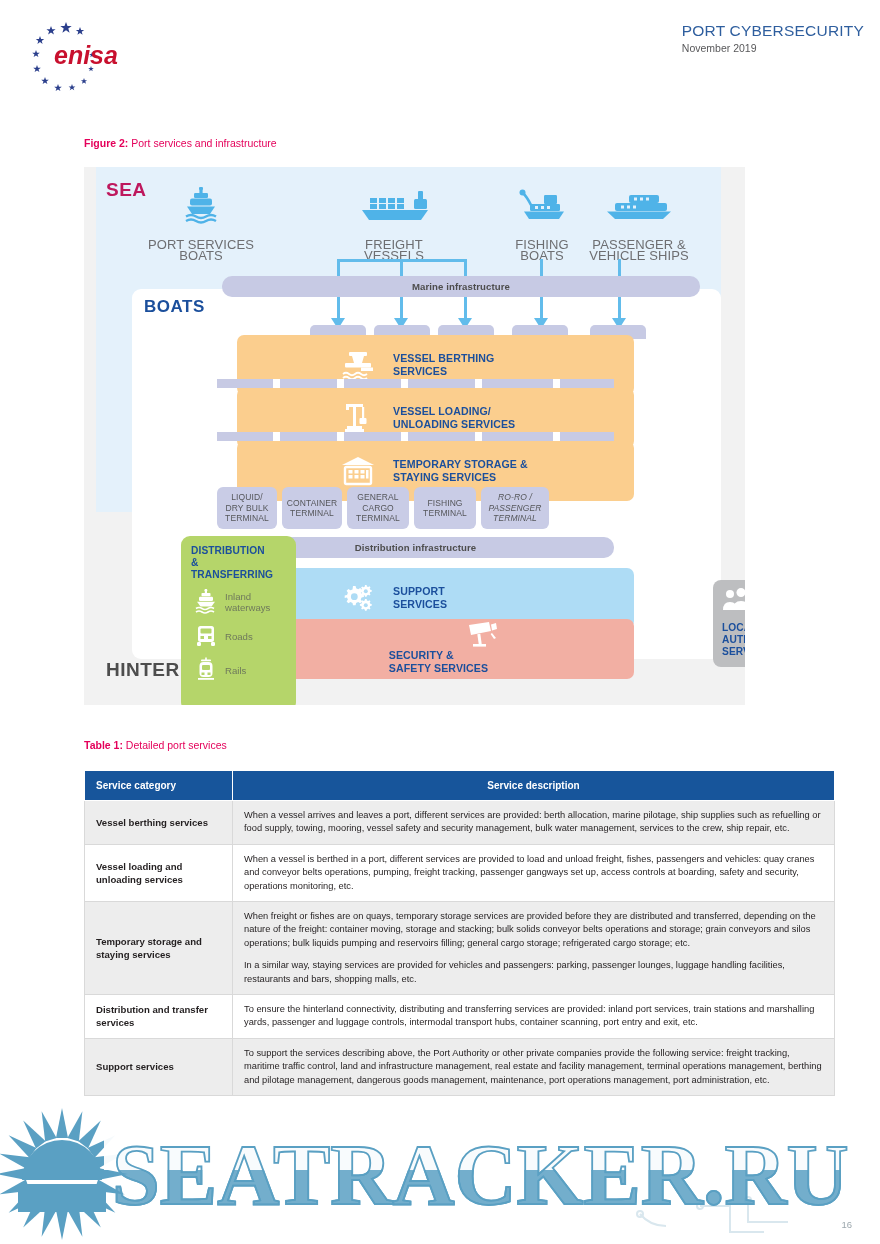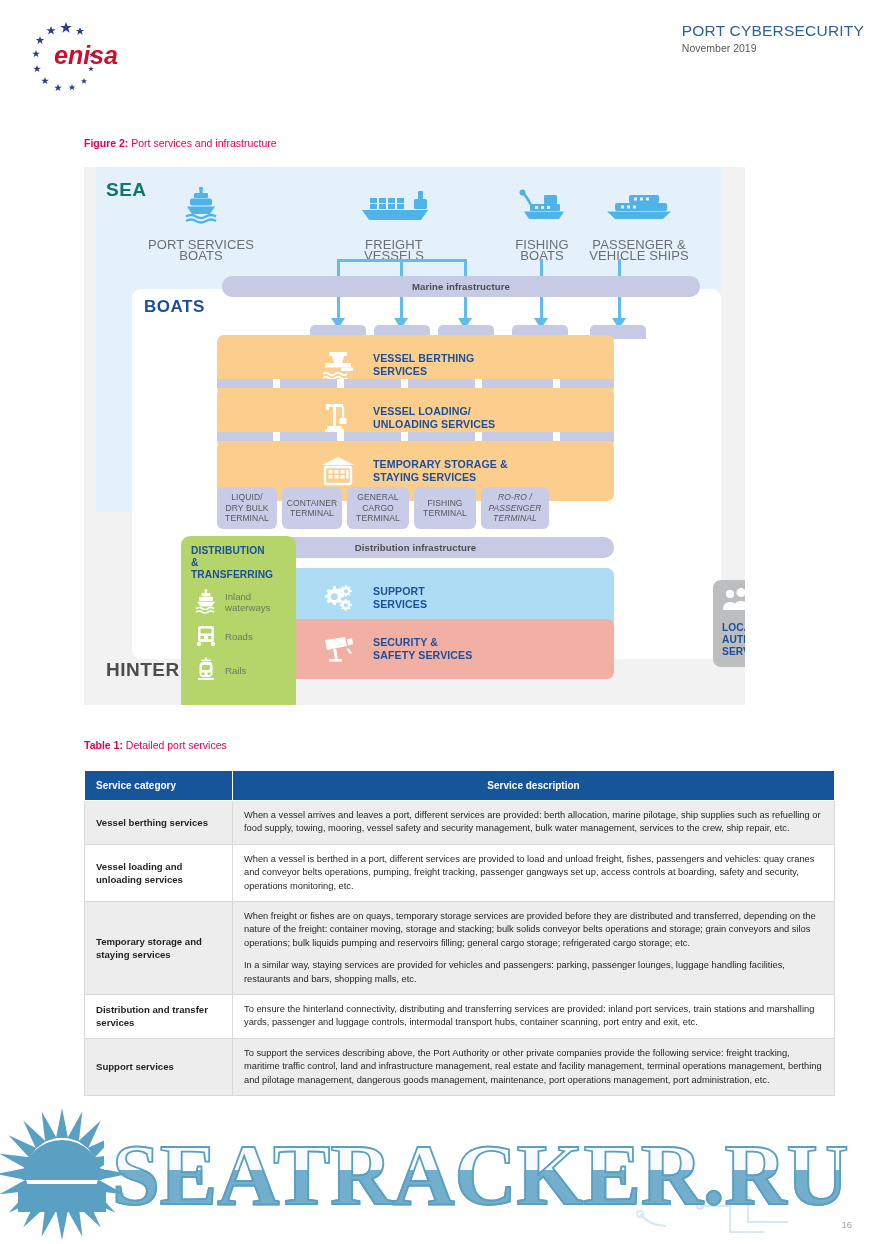--- a/index.html
+++ b/index.html
@@ -47,21 +47,21 @@
     width: 661px; height: 538px;
     background: #F2F2F2;
     overflow: hidden;
   }
   .sea-band {
     position: absolute; left: 12px; top: 0; width: 625px; height: 345px;
     background: #E4F1FB;
   }
   .sea-label {
     position: absolute; left: 22px; top: 12px;
-    font-size: 19px; font-weight: bold; color: #0f766e; letter-spacing: .5px;
+    font-size: 19px; font-weight: bold; color: #be185d; letter-spacing: .5px;
   }
   .hinterland-label {
     position: absolute; left: 22px; top: 492px;
     font-size: 19px; font-weight: bold; color: #4D4D4D; letter-spacing: .5px;
   }
   .port-card {
     position: absolute; left: 48px; top: 122px; width: 589px; height: 370px;
     background: #ffffff; border-radius: 9px;
   }
   .port-label {
@@ -89,21 +89,21 @@
   .infra-bar {
     position: absolute; height: 21px; background: #C7CAE4; border-radius: 10px;
     display: flex; align-items: center; justify-content: center;
     font-size: 9.6px; font-weight: bold; color: #4D4D4D; letter-spacing: .1px;
   }
   .tab-nub {
     position: absolute; height: 14px; width: 56px; background:#C7CAE4; border-radius:5px 5px 0 0;
   }
   .svc-bar {
     position: absolute; height: 60px; border-radius: 7px;
-    display: flex; align-items: center;
+    display: flex; align-items: center; margin-left: 20px;
   }
   .svc-bar .svc-icon { width: 58px; display:flex; justify-content:center; align-items:center; margin-left: 92px;}
   .svc-bar .svc-text {
     font-size: 10.6px; font-weight: bold; color: #1B4F9C; line-height: 13px;
     letter-spacing: .1px; margin-left: 6px;
   }
   .orange { background: #FBCE8E; }
   .lightblue { background: #AEDCF5; }
   .salmon { background: #F2AFA3; }
 
@@ -395,21 +395,21 @@
         <path d="M24 2 l1.6.0 .3 1.4 1.3.6 1.2-.8 1.1 1.1-.8 1.2.6 1.3 1.4.3v1.6l-1.4.3-.6 1.3.8 1.2-1.1 1.1-1.2-.8-1.3.6-.3 1.4H24l-.3-1.4-1.3-.6-1.2.8-1.1-1.1.8-1.2-.6-1.3L18.9 9V7.4l1.4-.3.6-1.3-.8-1.2 1.1-1.1 1.2.8 1.3-.6z"></path>
         <circle cx="24.8" cy="8.2" r="2" fill="#AEDCF5"></circle>
         <path d="M24 16 l1.6.0 .3 1.4 1.3.6 1.2-.8 1.1 1.1-.8 1.2.6 1.3 1.4.3v1.6l-1.4.3-.6 1.3.8 1.2-1.1 1.1-1.2-.8-1.3.6-.3 1.4H24l-.3-1.4-1.3-.6-1.2.8-1.1-1.1.8-1.2-.6-1.3-1.4-.3v-1.6l1.4-.3.6-1.3-.8-1.2 1.1-1.1 1.2.8 1.3-.6z"></path>
         <circle cx="24.8" cy="22.2" r="2" fill="#AEDCF5"></circle>
       </g>
         </svg>
     </div>
     <div class="svc-text">SUPPORT<br>SERVICES</div>
   </div>
 
-  <div class="svc-bar salmon" style="left:133px; top:452px; width:397px;">
+  <div class="svc-bar salmon" style="left:133px; top:452px; width:397px;flex-direction:column;">
     <div class="svc-icon">
       <svg width="34" height="30" viewBox="0 0 34 30">
           <g fill="#ffffff">
         <path d="M4 6 L24 3 L26 12 L6 16 Z"></path>
         <path d="M26 5.5 L31 4 L32 10 L27 11.5 Z"></path>
         <rect x="13" y="15" width="3" height="11" transform="rotate(-8 14 20)"></rect>
         <rect x="8" y="25" width="13" height="2.6"></rect>
         <path d="M27 14 l4 5 -2 1 -3.4-5Z"></path>
       </g>
         </svg>

